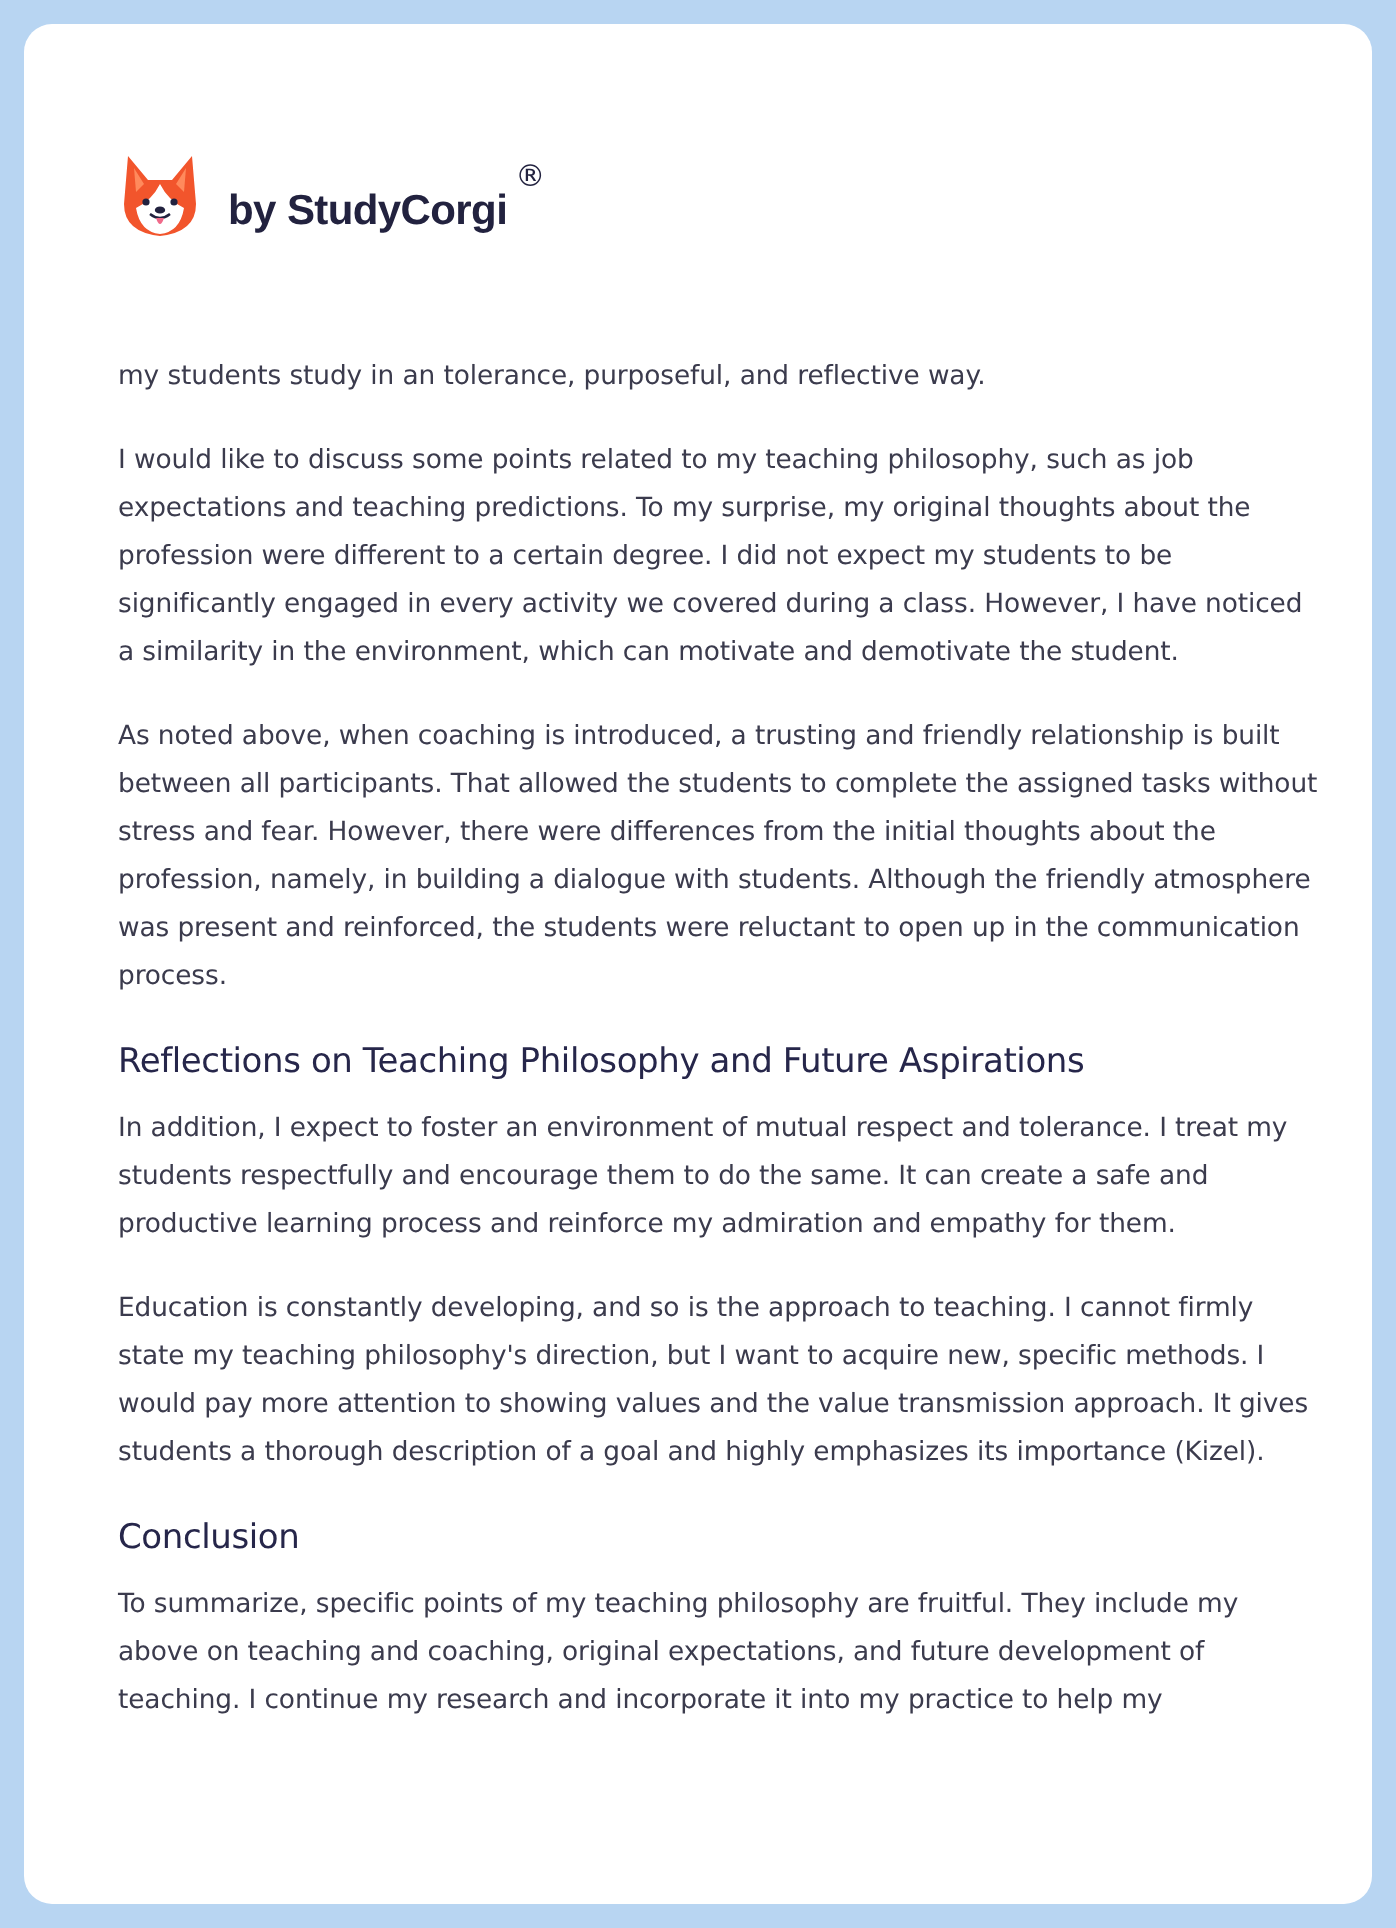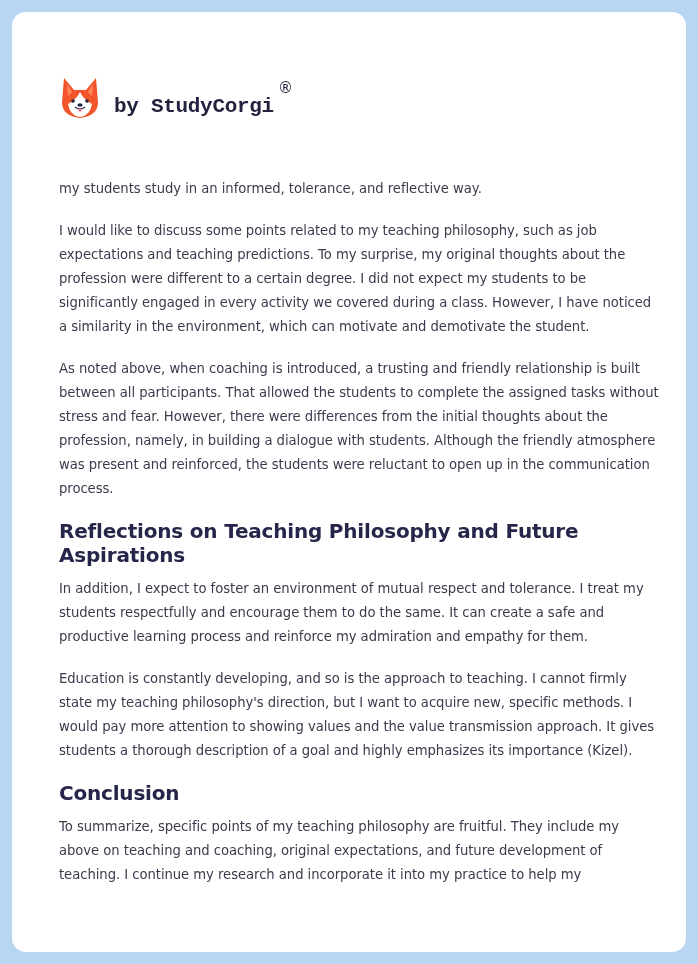--- a/index.html
+++ b/index.html
@@ -23,21 +23,21 @@
       left: 0; top: 0; width: 674px; height: 150px;
     }
     .logo {
       position: absolute; left: 48px; top: 64px;
       display: flex; align-items: center;
     }
     .logo svg { display: block; }
     .brand {
       margin-left: 14px;
       margin-top: 16px;
-      font-family: Liberation Mono, monospace;
+      font-family: Liberation Sans, sans-serif;
       font-weight: bold;
       font-size: 21px;
       color: #22223f;
       letter-spacing: -0.3px;
     }
     .reg {
       font-family: "DejaVu Sans", sans-serif;
       font-size: 15px;
       color: #22223f;
       position: relative; top: -10px; margin-left: 4px;
@@ -64,22 +64,22 @@
       margin: 0 0 18px 0;
       font-family: "DejaVu Sans", sans-serif;
       font-size: 13.2px;
       line-height: 24px;
       color: #3b3b4d;
       letter-spacing: -0.05px;
     }
     .content h2 {
       margin: 10px 0 10px 0;
       font-family: "DejaVu Sans", sans-serif;
-      font-weight: bold;
-      font-size: 20px;
+      font-weight: normal;
+      font-size: 17px;
       line-height: 24px;
       color: #26264a;
       letter-spacing: -0.2px;
     }
   </style>
 </head>
 <body>
 
 <div class="card">
   <div class="header">
@@ -101,21 +101,21 @@
         <path d="M15 31 Q20 35 25 31" stroke="#22223f" stroke-width="1.2" fill="none"></path>
 
         <path d="M18 33 Q20 39 22 33 Z" fill="#f06a8a"></path>
       </svg>
       <span class="brand">by StudyCorgi</span>
       <span class="reg">®</span>
     </div>
   </div>
 
   <div class="content">
-    <p>my students study in an informed, tolerance, and reflective way.</p>
+    <p>my students study in an tolerance, purposeful, and reflective way.</p>
     <p>I would like to discuss some points related to my teaching philosophy, such as job expectations and teaching predictions. To my surprise, my original thoughts about the profession were different to a certain degree. I did not expect my students to be significantly engaged in every activity we covered during a class. However, I have noticed a similarity in the environment, which can motivate and demotivate the student.</p>
     <p>As noted above, when coaching is introduced, a trusting and friendly relationship is built between all participants. That allowed the students to complete the assigned tasks without stress and fear. However, there were differences from the initial thoughts about the profession, namely, in building a dialogue with students. Although the friendly atmosphere was present and reinforced, the students were reluctant to open up in the communication process.</p>
 
     <h2>Reflections on Teaching Philosophy and Future Aspirations</h2>
     <p>In addition, I expect to foster an environment of mutual respect and tolerance. I treat my students respectfully and encourage them to do the same. It can create a safe and productive learning process and reinforce my admiration and empathy for them.</p>
     <p>Education is constantly developing, and so is the approach to teaching. I cannot firmly state my teaching philosophy's direction, but I want to acquire new, specific methods. I would pay more attention to showing values and the value transmission approach. It gives students a thorough description of a goal and highly emphasizes its importance (Kizel).</p>
 
     <h2>Conclusion</h2>
     <p>To summarize, specific points of my teaching philosophy are fruitful. They include my above on teaching and coaching, original expectations, and future development of teaching. I continue my research and incorporate it into my practice to help my</p>
   </div>

